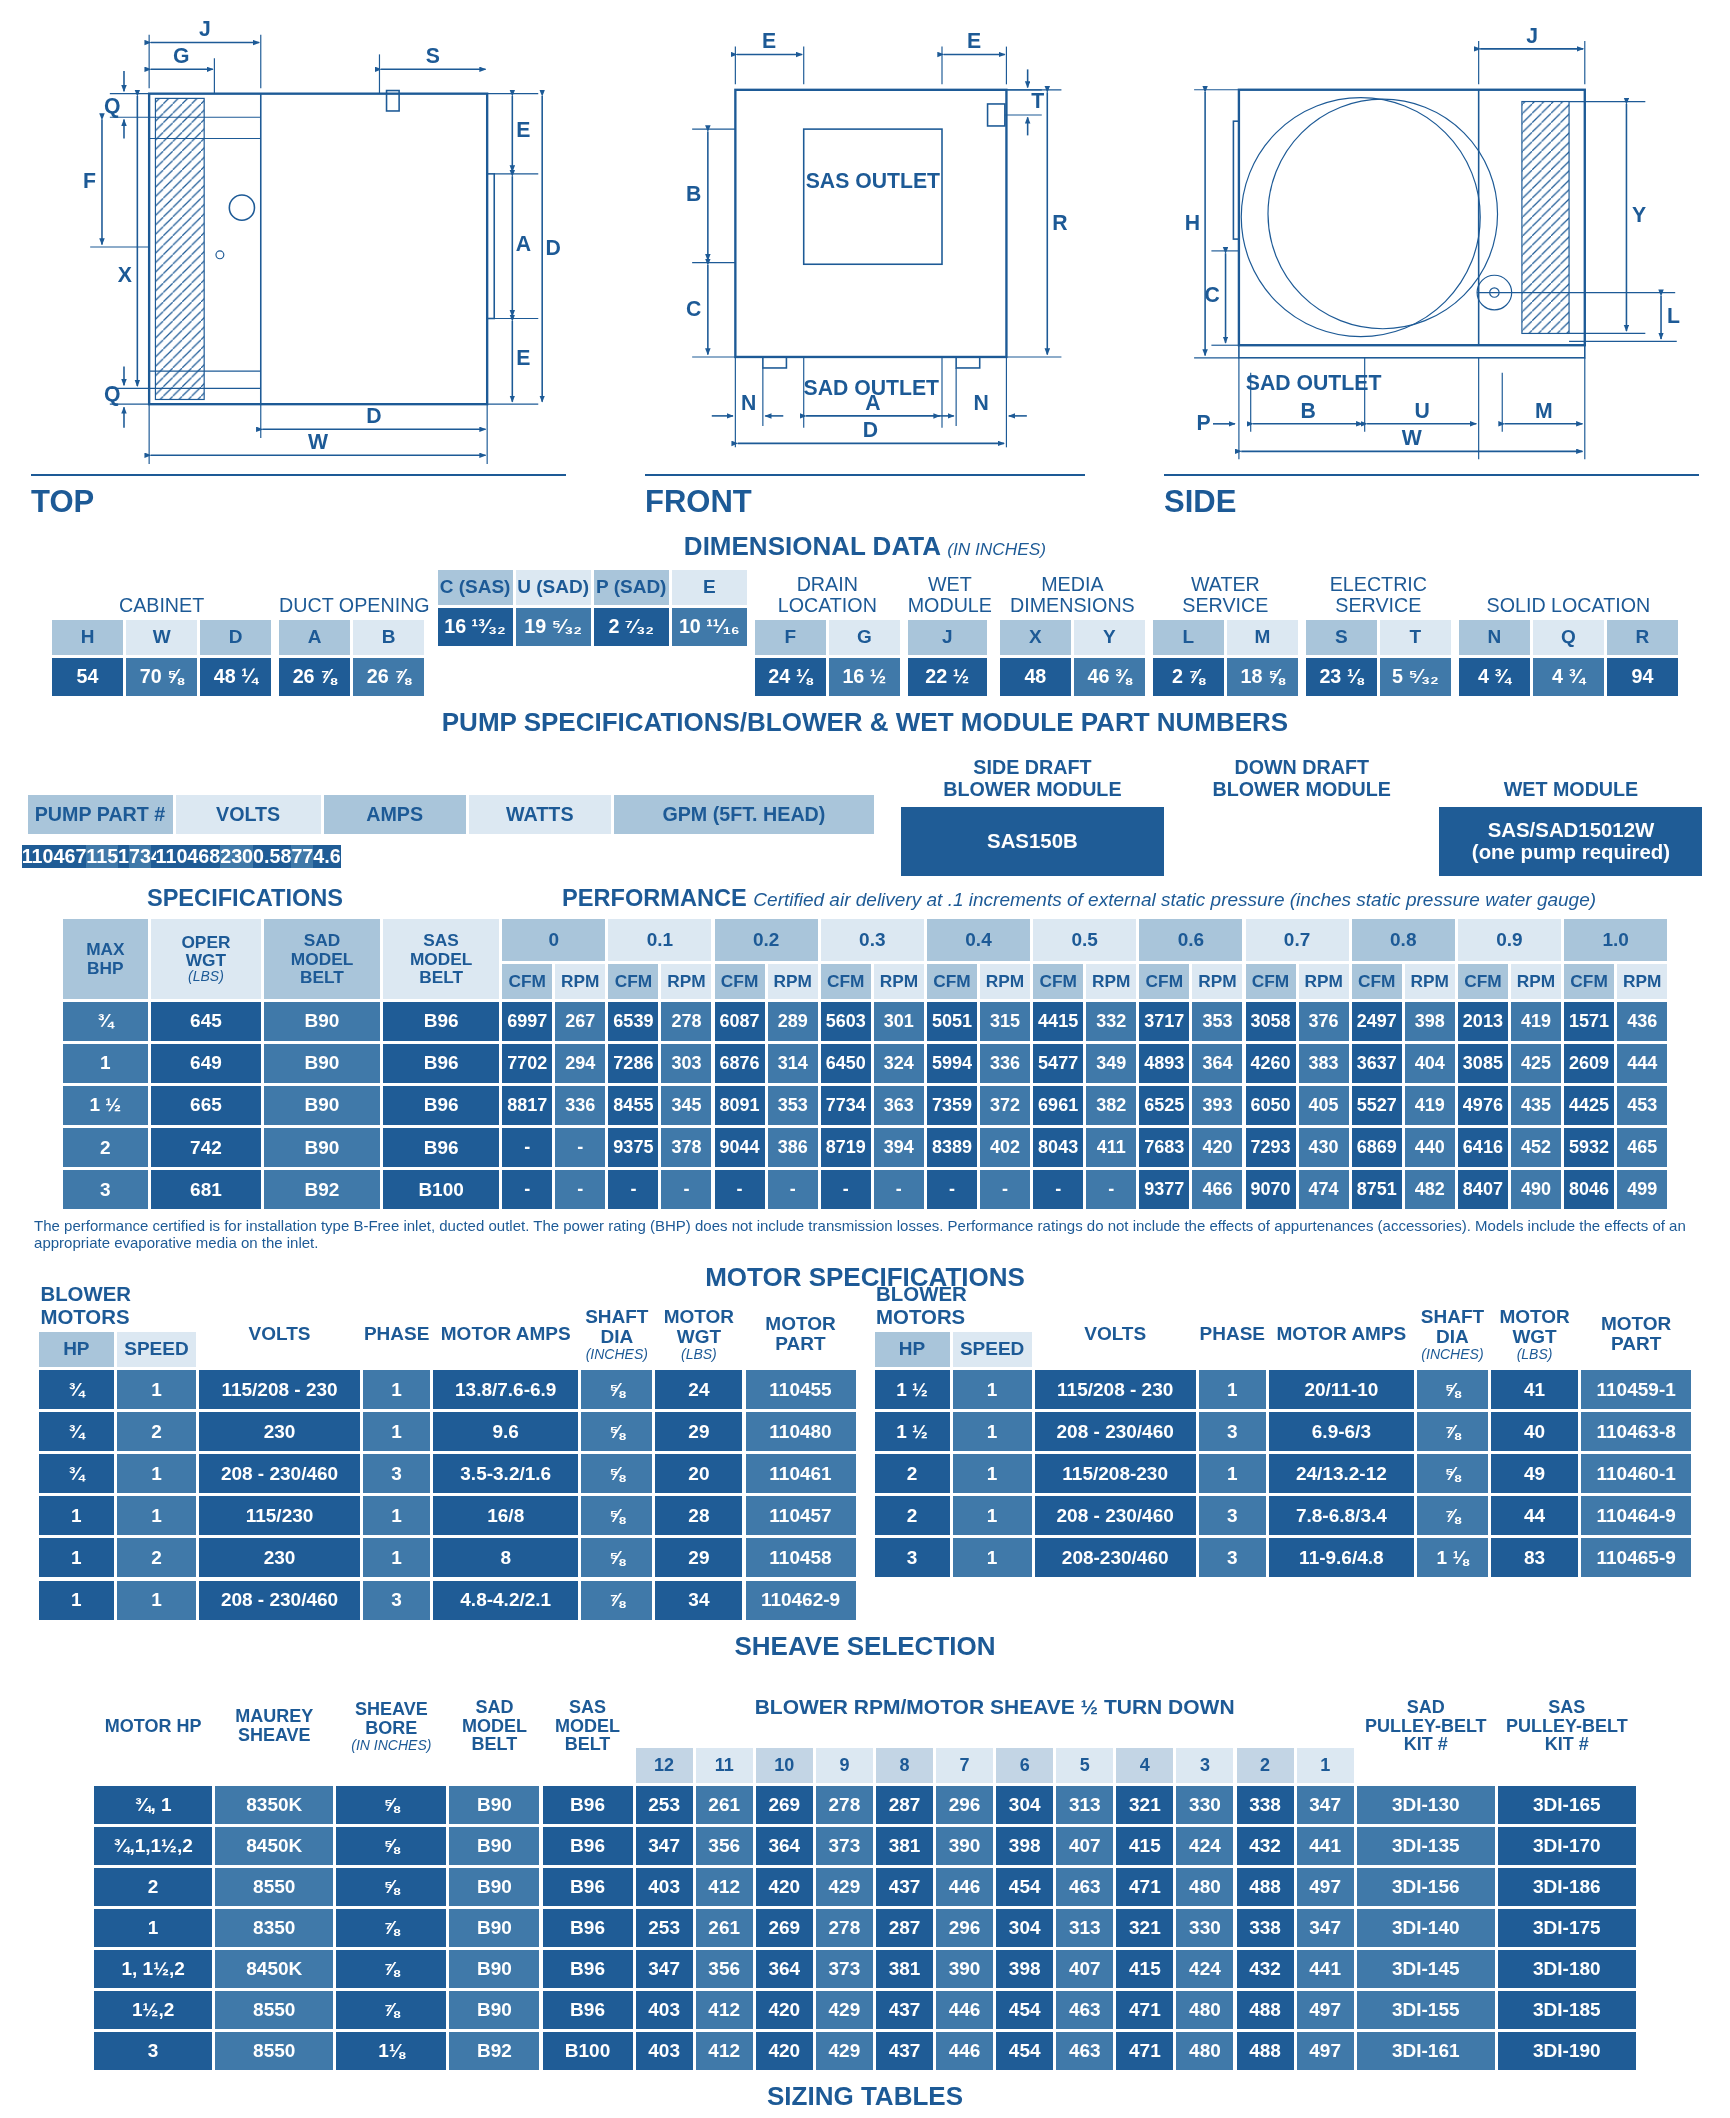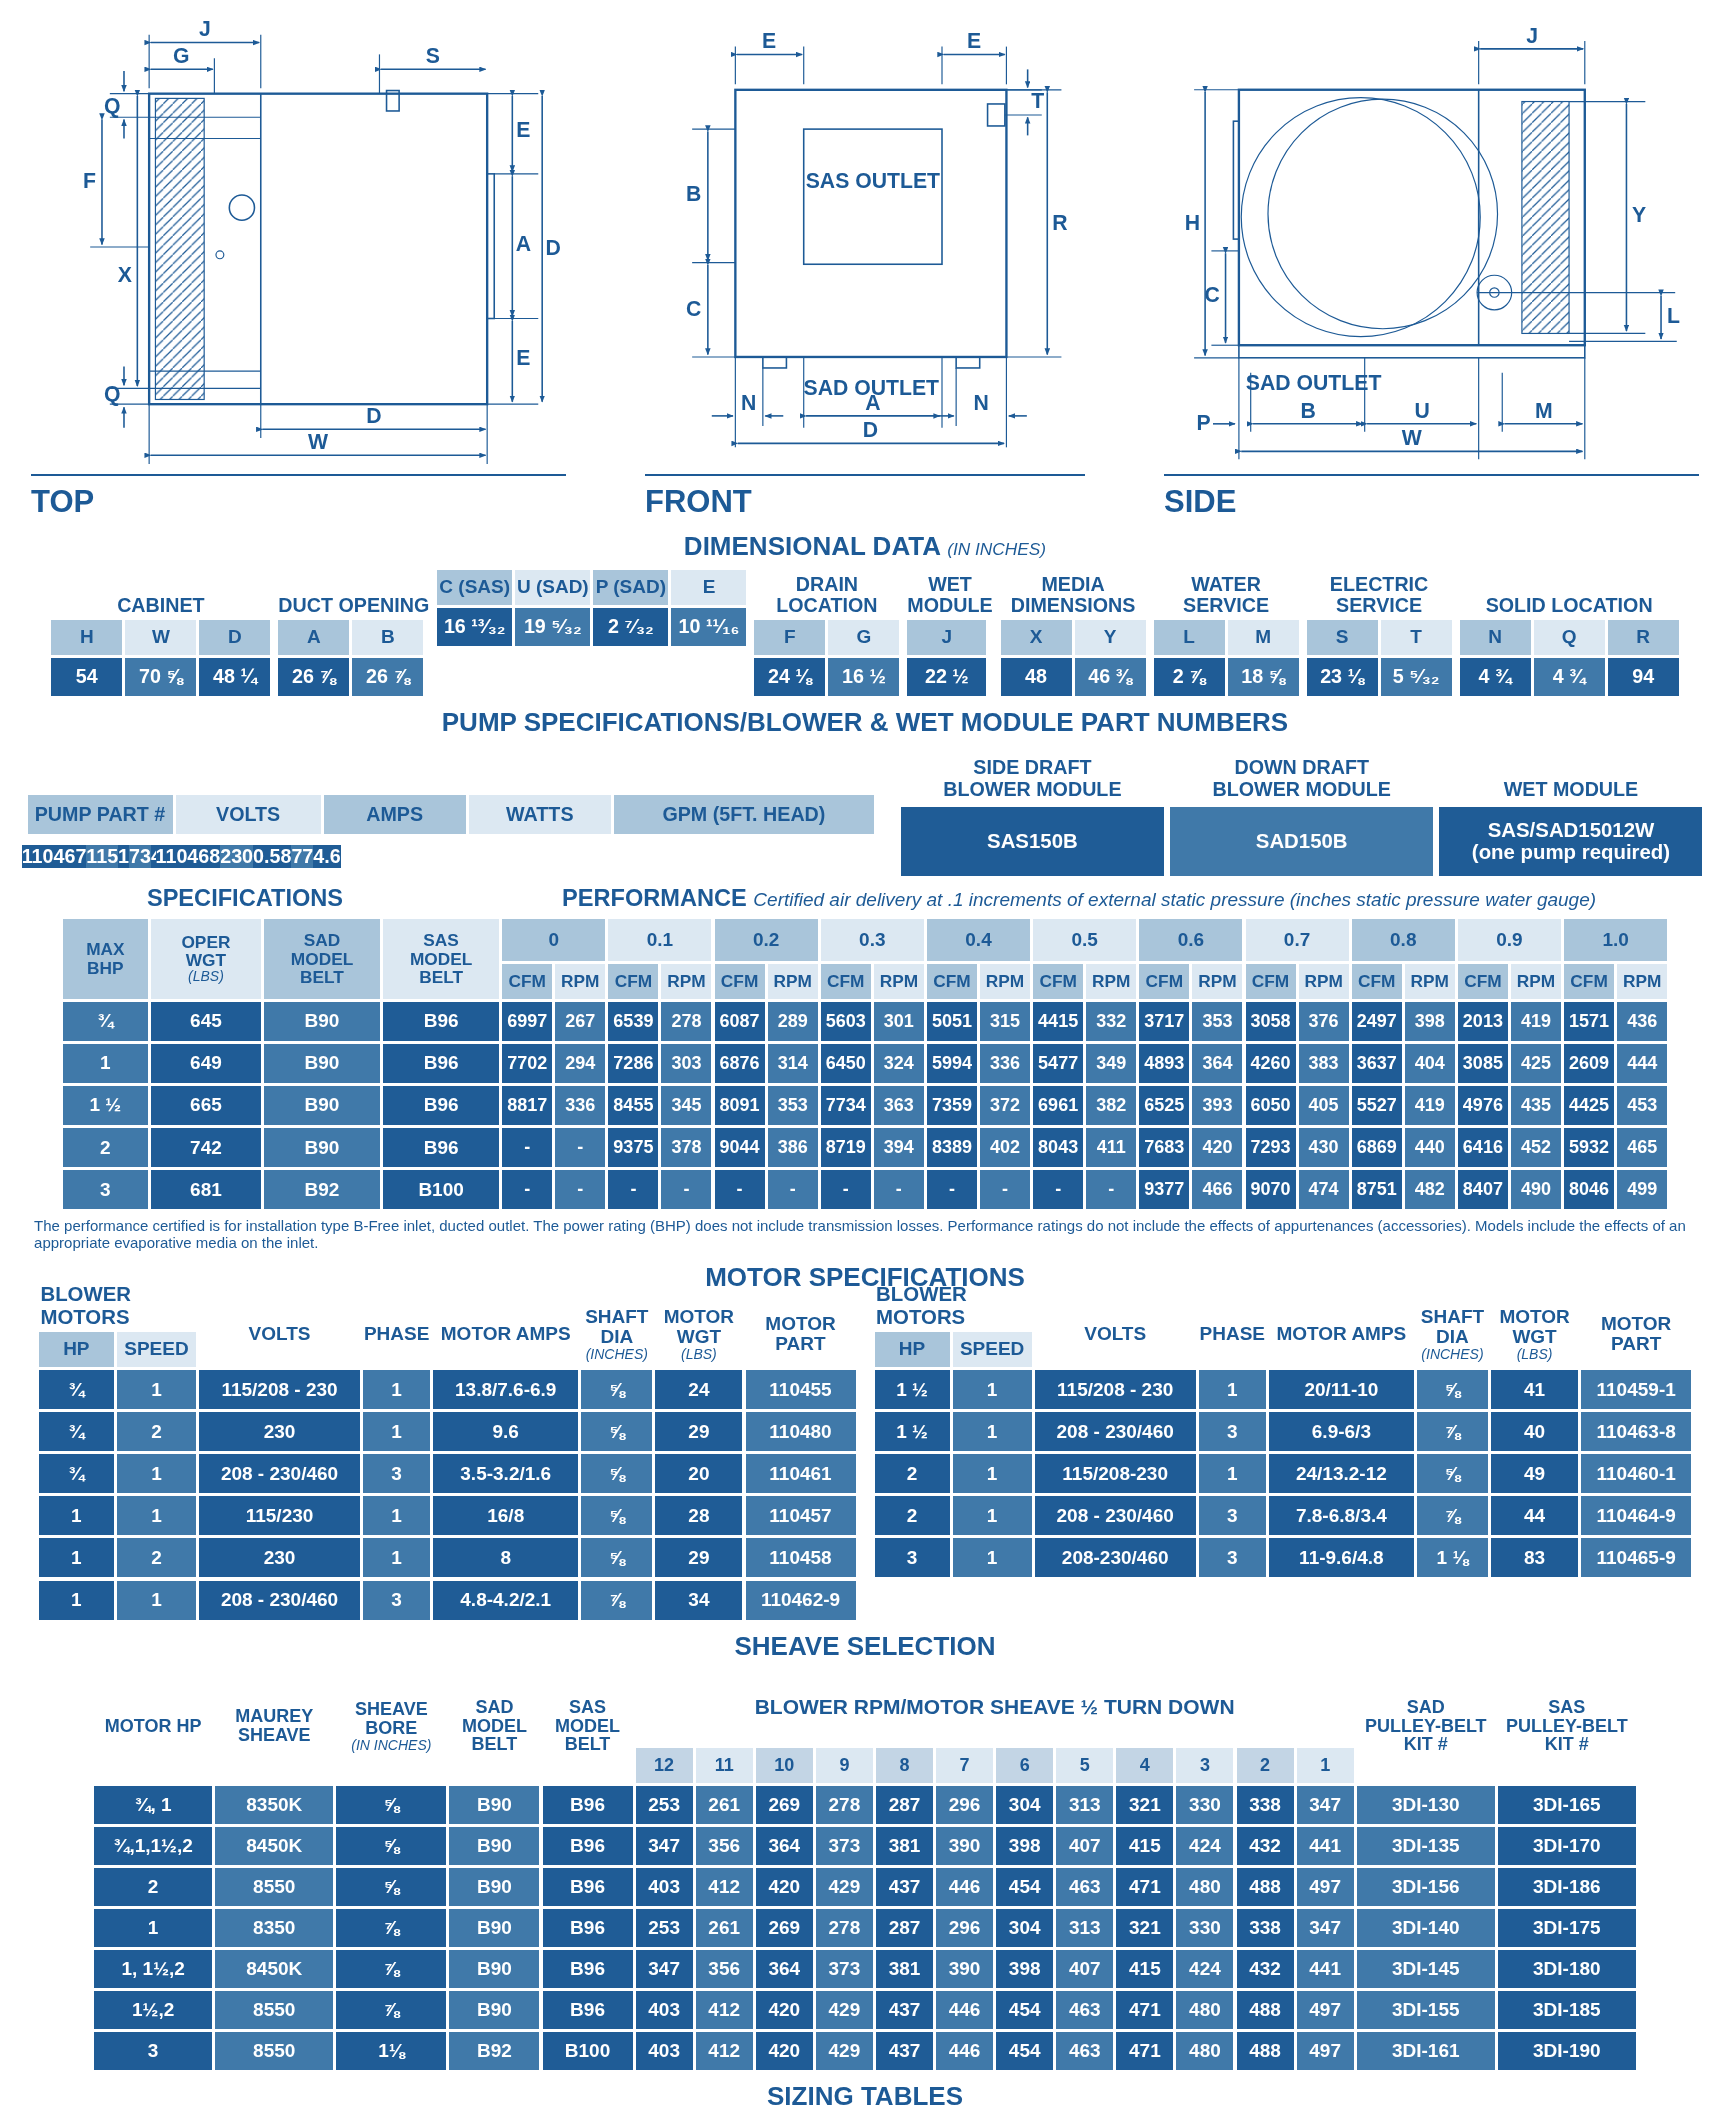--- a/index.html
+++ b/index.html
@@ -25,21 +25,21 @@
   .diag-rule{border-top:2.4px solid var(--blue);margin-top:3.1px}
   .diag-label{font-size:31px;font-weight:bold;color:var(--blue);margin-top:7.9px}
   .ds{fill:none;stroke:var(--blue);stroke-width:3}
   .dl{fill:none;stroke:var(--blue);stroke-width:2}
   .dt{fill:none;stroke:var(--blue);stroke-width:1.5}
 
   
   .dim-table{display:flex;gap:7.9px;justify-content:center}
   .dim-group{display:flex;flex-direction:column}
   .dim-gtitle{height:50px;display:flex;align-items:flex-end;justify-content:center;text-align:center;
-              font-weight:bold;font-size:19.7px;line-height:1.05;padding-bottom:4.7px}
+              font-weight:normal;font-size:19.7px;line-height:1.05;padding-bottom:4.7px}
   .dim-heads,.dim-vals{display:grid;gap:3.1px;margin-top:0}
   .dim-heads{margin-bottom:3.1px}
   .dim-heads>div{height:35px;font-size:19px;display:flex;align-items:center;justify-content:center;font-weight:bold}
   .dim-vals>div{height:38px;font-size:19.7px;display:flex;align-items:center;justify-content:center;font-weight:bold;color:#fff}
   .dim-heads>div:nth-child(odd){background:var(--hmed);color:var(--blue)}
   .dim-heads>div:nth-child(even){background:var(--hlt);color:var(--blue)}
   .dim-vals>div:nth-child(odd){background:var(--dark)}
   .dim-vals>div:nth-child(even){background:var(--mid)}
 
   
@@ -459,24 +459,20 @@
       <div class="lab pre">SIDE DRAFT
 BLOWER MODULE</div>
       <div class="val">
           <span>SAS150B</span>
           <span></span>
         </div>
     </div>
     <div class="pump-mod">
       <div class="lab pre">DOWN DRAFT
 BLOWER MODULE</div>
-      <div class="val">
-          <span>SAD150B</span>
-          <span></span>
-        </div>
     </div>
     <div class="pump-mod">
       <div class="lab pre">WET MODULE</div>
       <div class="val">
           <span>SAS/SAD15012W</span>
           <span>(one pump required)</span>
         </div>
     </div>
   </div>
 </div>

